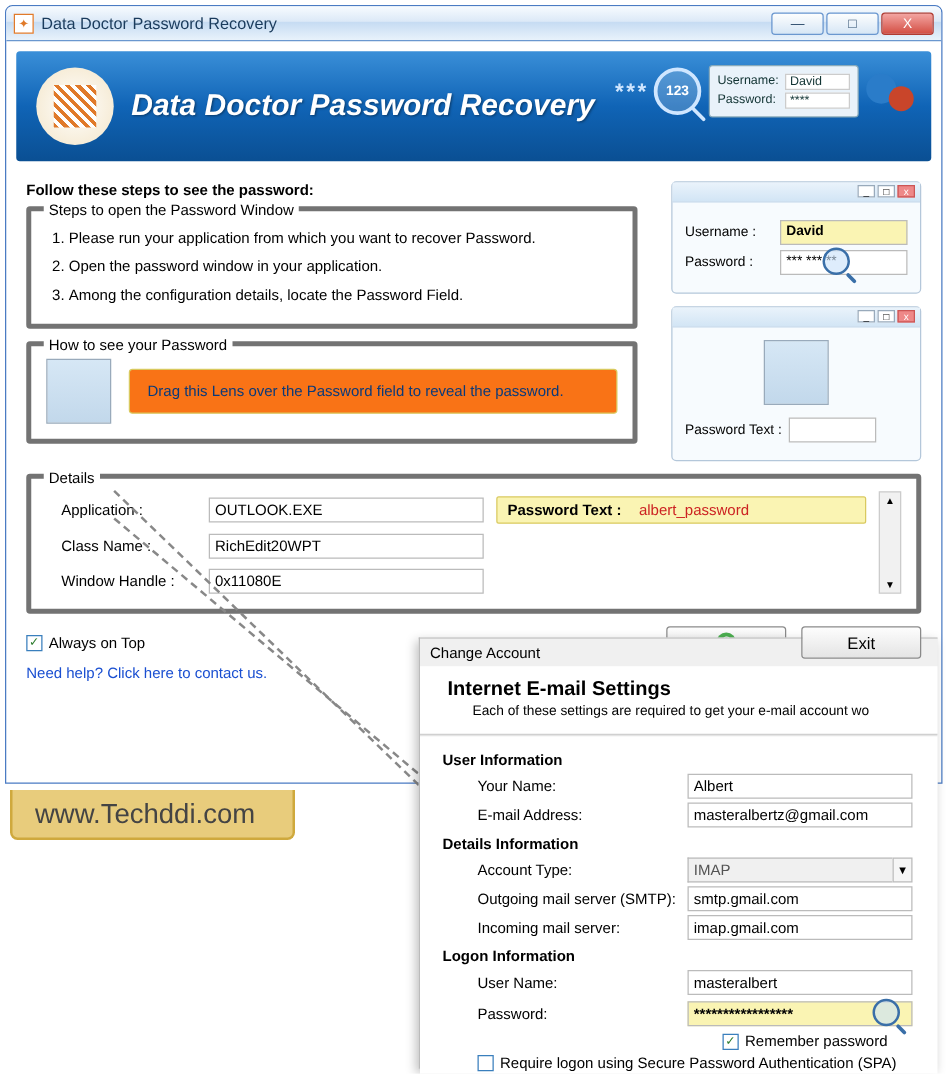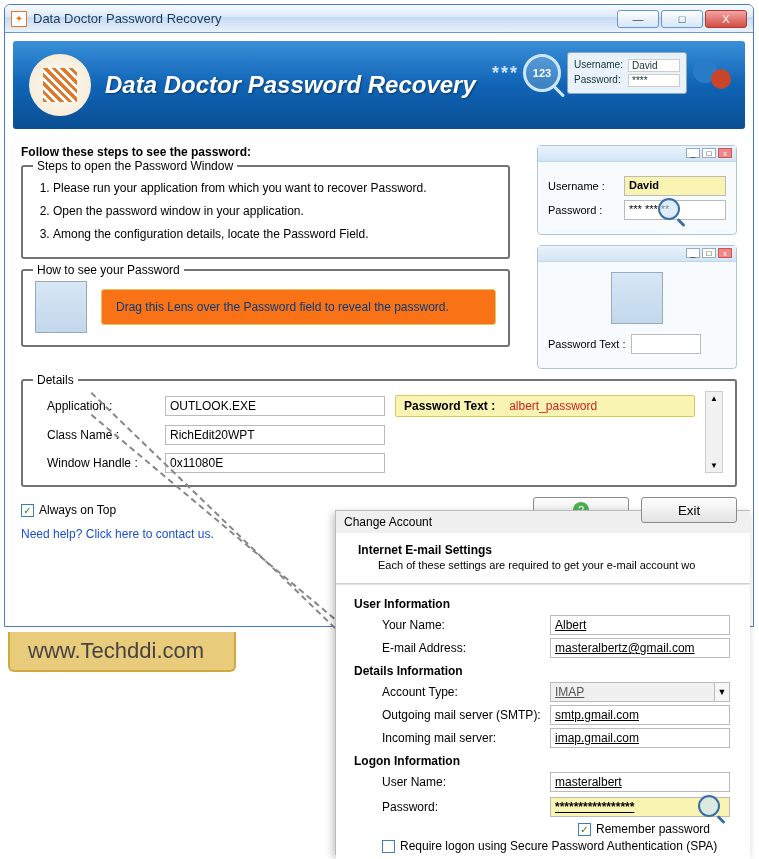--- a/index.html
+++ b/index.html
@@ -28,21 +28,21 @@
 .mini-login-row { display:flex; justify-content:space-between; gap:4px; margin:2px 0;}
 .mini-login-row .mval { background:#fff; border:1px solid #ccc; padding:0 3px; width:52px; display:inline-block;}
 .mini-people { width:40px; height:48px; position:relative;}
 .mini-people::before, .mini-people::after { content:""; position:absolute; border-radius:50%;}
 .mini-people::before { width:24px;height:24px; background:#2a7cc9; top:10px; left:0;}
 .mini-people::after { width:20px;height:20px; background:#c9452a; top:20px; left:18px;}
 
 .content { padding: 8px 16px; }
 .heading { font-weight: bold; margin-bottom: 6px; }
 
-.groupbox { border: 2px solid #737373; border-radius: 3px; padding: 10px 12px 12px; margin-bottom: 10px; position: relative; }
+.groupbox { border: 4px solid #737373; border-radius: 3px; padding: 10px 12px 12px; margin-bottom: 10px; position: relative; }
 .groupbox-title { position: absolute; top: -8px; left: 10px; background: #fff; padding: 0 4px; }
 .steps { padding-left: 18px; line-height: 1.9; }
 
 .columns { display: flex; gap: 27px; }
 .left-col { flex: 1; }
 .right-col { width: 200px; }
 
 .preview-window { border: 1px solid #b4c7da; border-radius: 4px; background: #f7fbfe; margin-bottom: 10px; }
 .preview-title { height: 16px; display:flex; justify-content:flex-end; padding:2px 4px; gap:2px; background:linear-gradient(#eaf3fb,#d2e5f5); border-bottom:1px solid #c3d7ea;}
 .preview-title span { width:14px;height:10px; border:1px solid #9ab; font-size:8px; display:flex;align-items:center;justify-content:center; background:#fff;}
@@ -71,27 +71,27 @@
 .checkbox .box { width:13px; height:13px; border:1px solid #3a7fbd; background:#fff; display:inline-flex; align-items:center; justify-content:center; font-size:10px; color:#2a7a2a;}
 .link { color: #1a4fd1; cursor: pointer; }
 .btn { min-width: 96px; height: 26px; border:1px solid #8a8a8a; border-radius:3px; background:linear-gradient(#fdfdfd,#e4e4e4); display:inline-flex; align-items:center; justify-content:center; gap:6px; cursor:pointer;}
 .btn .qicon { width:16px;height:16px; border-radius:50%; background:#4caf50; color:#fff; font-size:11px; display:inline-flex;align-items:center;justify-content:center;}
 
 .watermark { position:absolute; left:8px; top:632px; background:#e8cc7c; border:2px solid #cfa93d; border-radius:0 0 6px 6px; padding:6px 30px 6px 18px; font-size:22px; color:#444; border-top:none; z-index:1;}
 
 .outlook-dialog { position:absolute; left:335px; top:510px; width:415px; height:345px; border-top:1px solid #bbb; border-left:1px solid #bbb; background:#f0f0f0; box-shadow: -2px 3px 8px rgba(0,0,0,.25); z-index:10; }
 .outlook-header { background:#fff; border-bottom:1px solid #d0d0d0; padding:6px 8px; font-size:12px; }
 .outlook-caption { font-size:12px; padding:4px 8px 4px 8px; background:#f0f0f0; }
-.outlook-sub { font-weight:bold; padding: 4px 0 2px 14px; font-size:12px;}
+.outlook-sub { font-weight:bold; padding: 4px 0 2px 14px; font-size:16px;}
 .outlook-desc { padding: 0 0 6px 34px; font-size:11px;}
 .outlook-body { background:#fff; padding: 6px 10px 10px 18px; border-top:1px solid #e4e4e4; }
 .osection { font-weight:bold; margin: 6px 0 4px; }
 .orow { display:flex; align-items:center; gap:8px; margin:3px 0; font-size:12px;}
 .orow label { width: 160px; margin-left: 28px; }
-.orow input { border:1px solid #bbb; padding:2px 4px; height:20px; width: 180px; font-size:12px;text-decoration:underline; }
+.orow input { border:1px solid #bbb; padding:2px 4px; height:20px; width: 180px; font-size:12px; }
 .orow input.yellowbox { background:#faf4b3; font-weight:bold;}
 .orow .combo { display:flex; align-items:center; width:180px;}
 .orow .combo input { flex:1; background:#f0f0f0; border-right:none;}
 .orow .combo .dd { width:18px;height:20px; border:1px solid #bbb; background:#f6f6f6; display:flex;align-items:center;justify-content:center; font-size:9px;}
 .orow .maginpwd { position:relative; margin-left:-40px;}
 
 .drag-line { position:absolute; border-top:2px dashed #888; z-index:5; transform-origin:0 0; }
 
 </style>
 </head>

